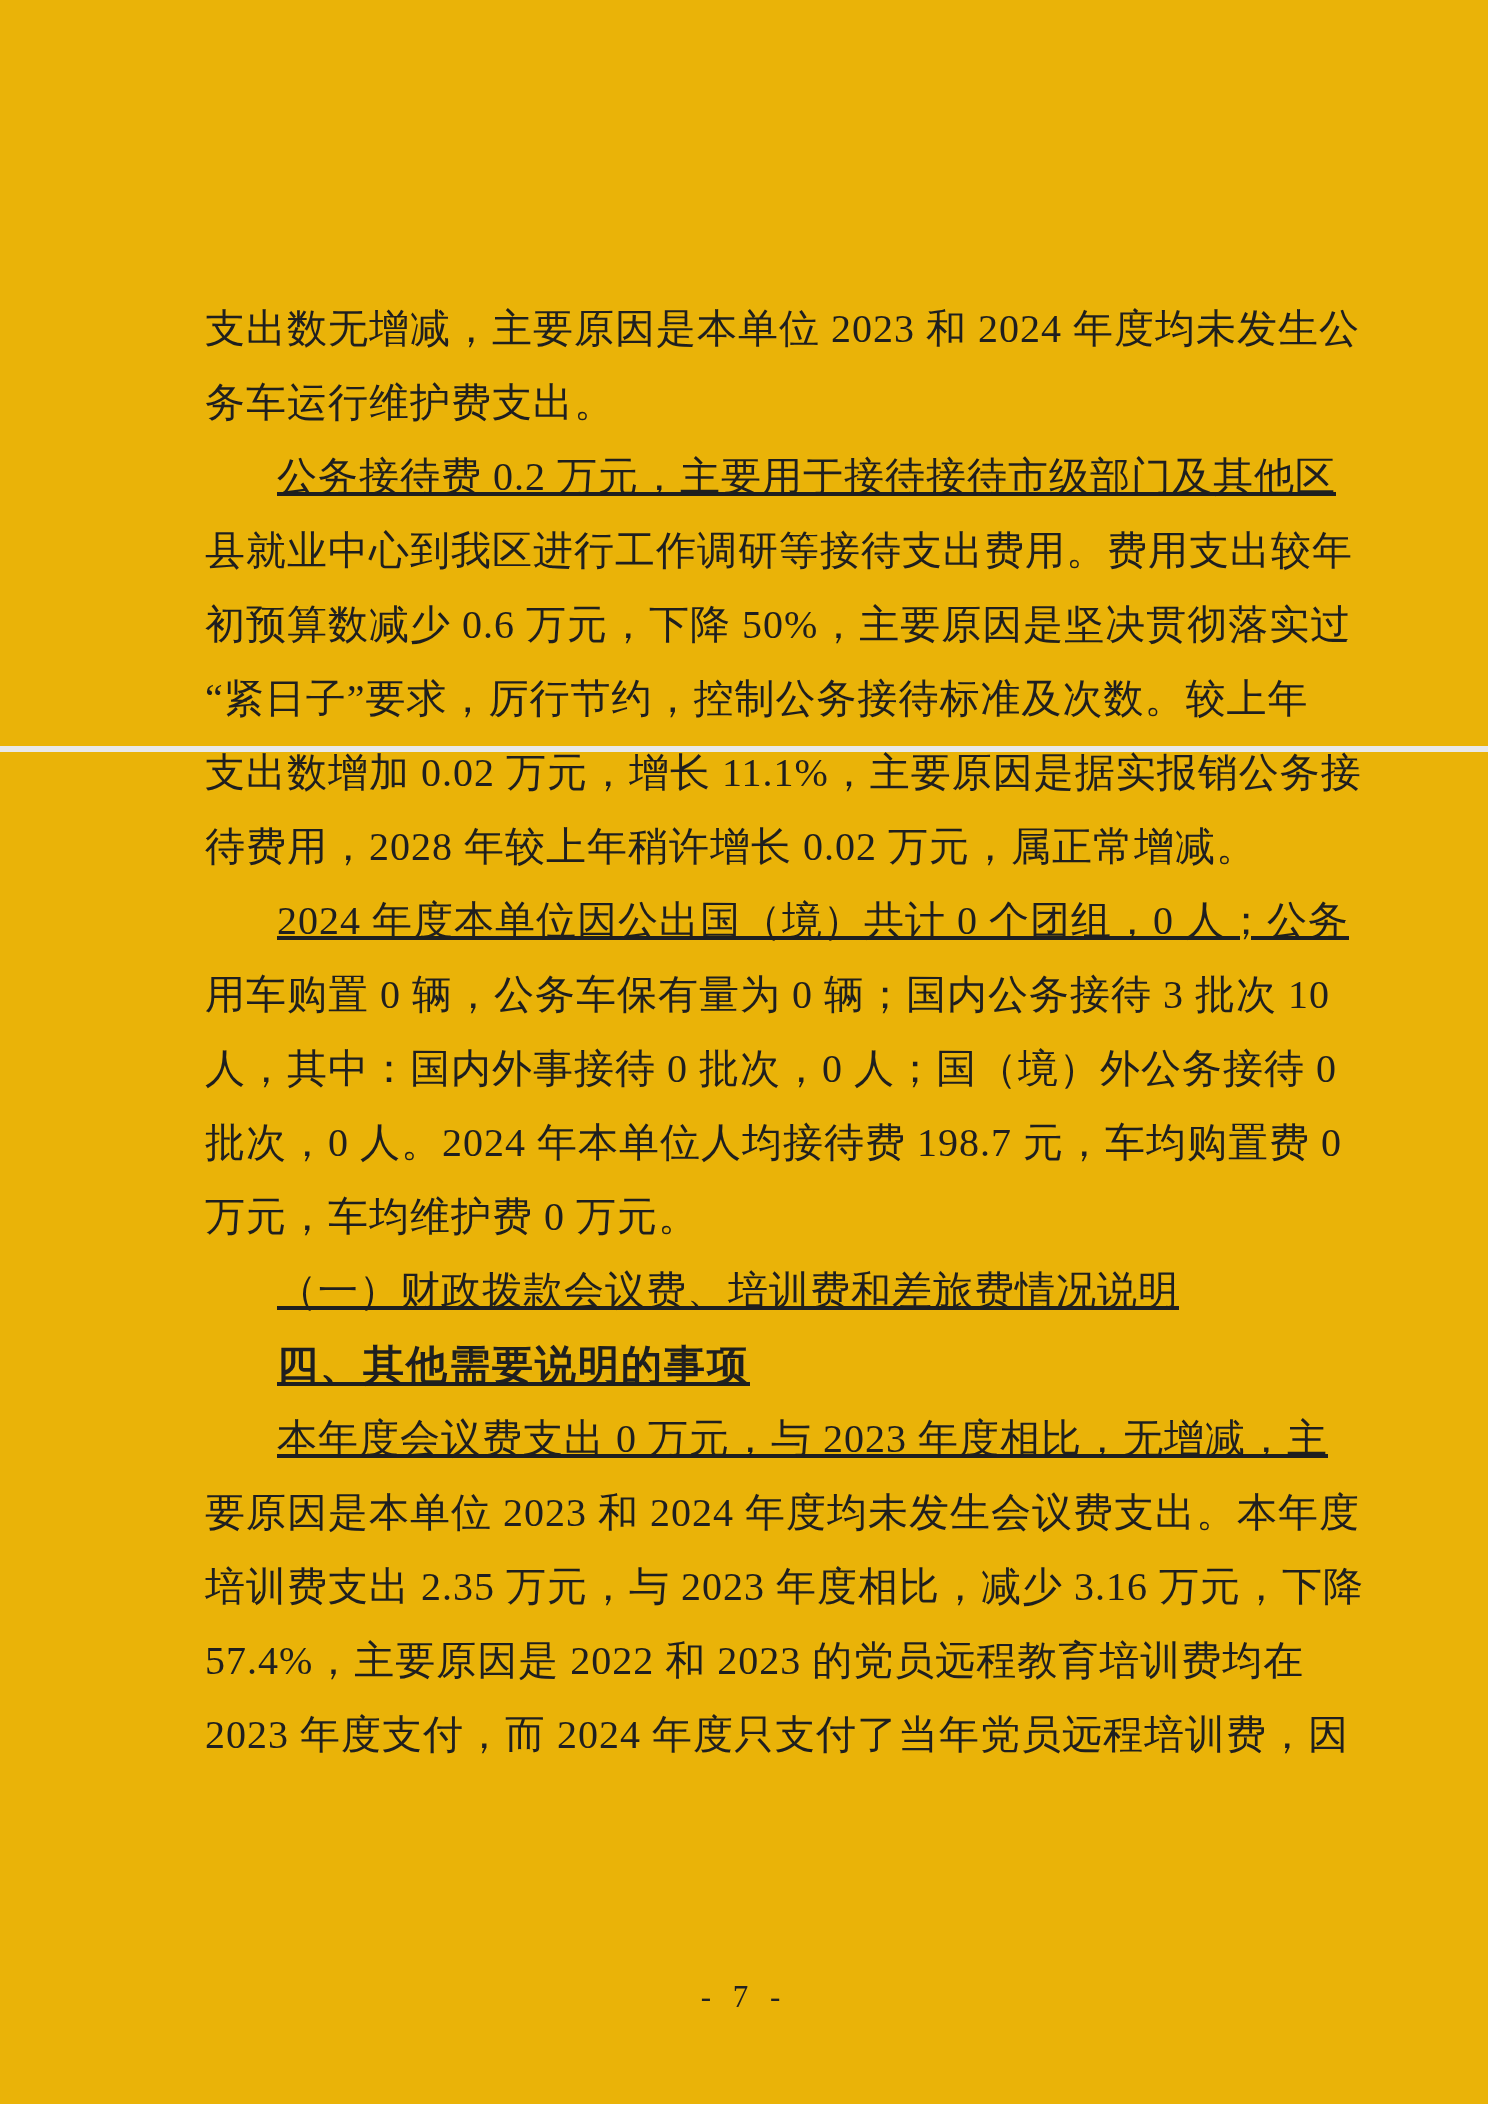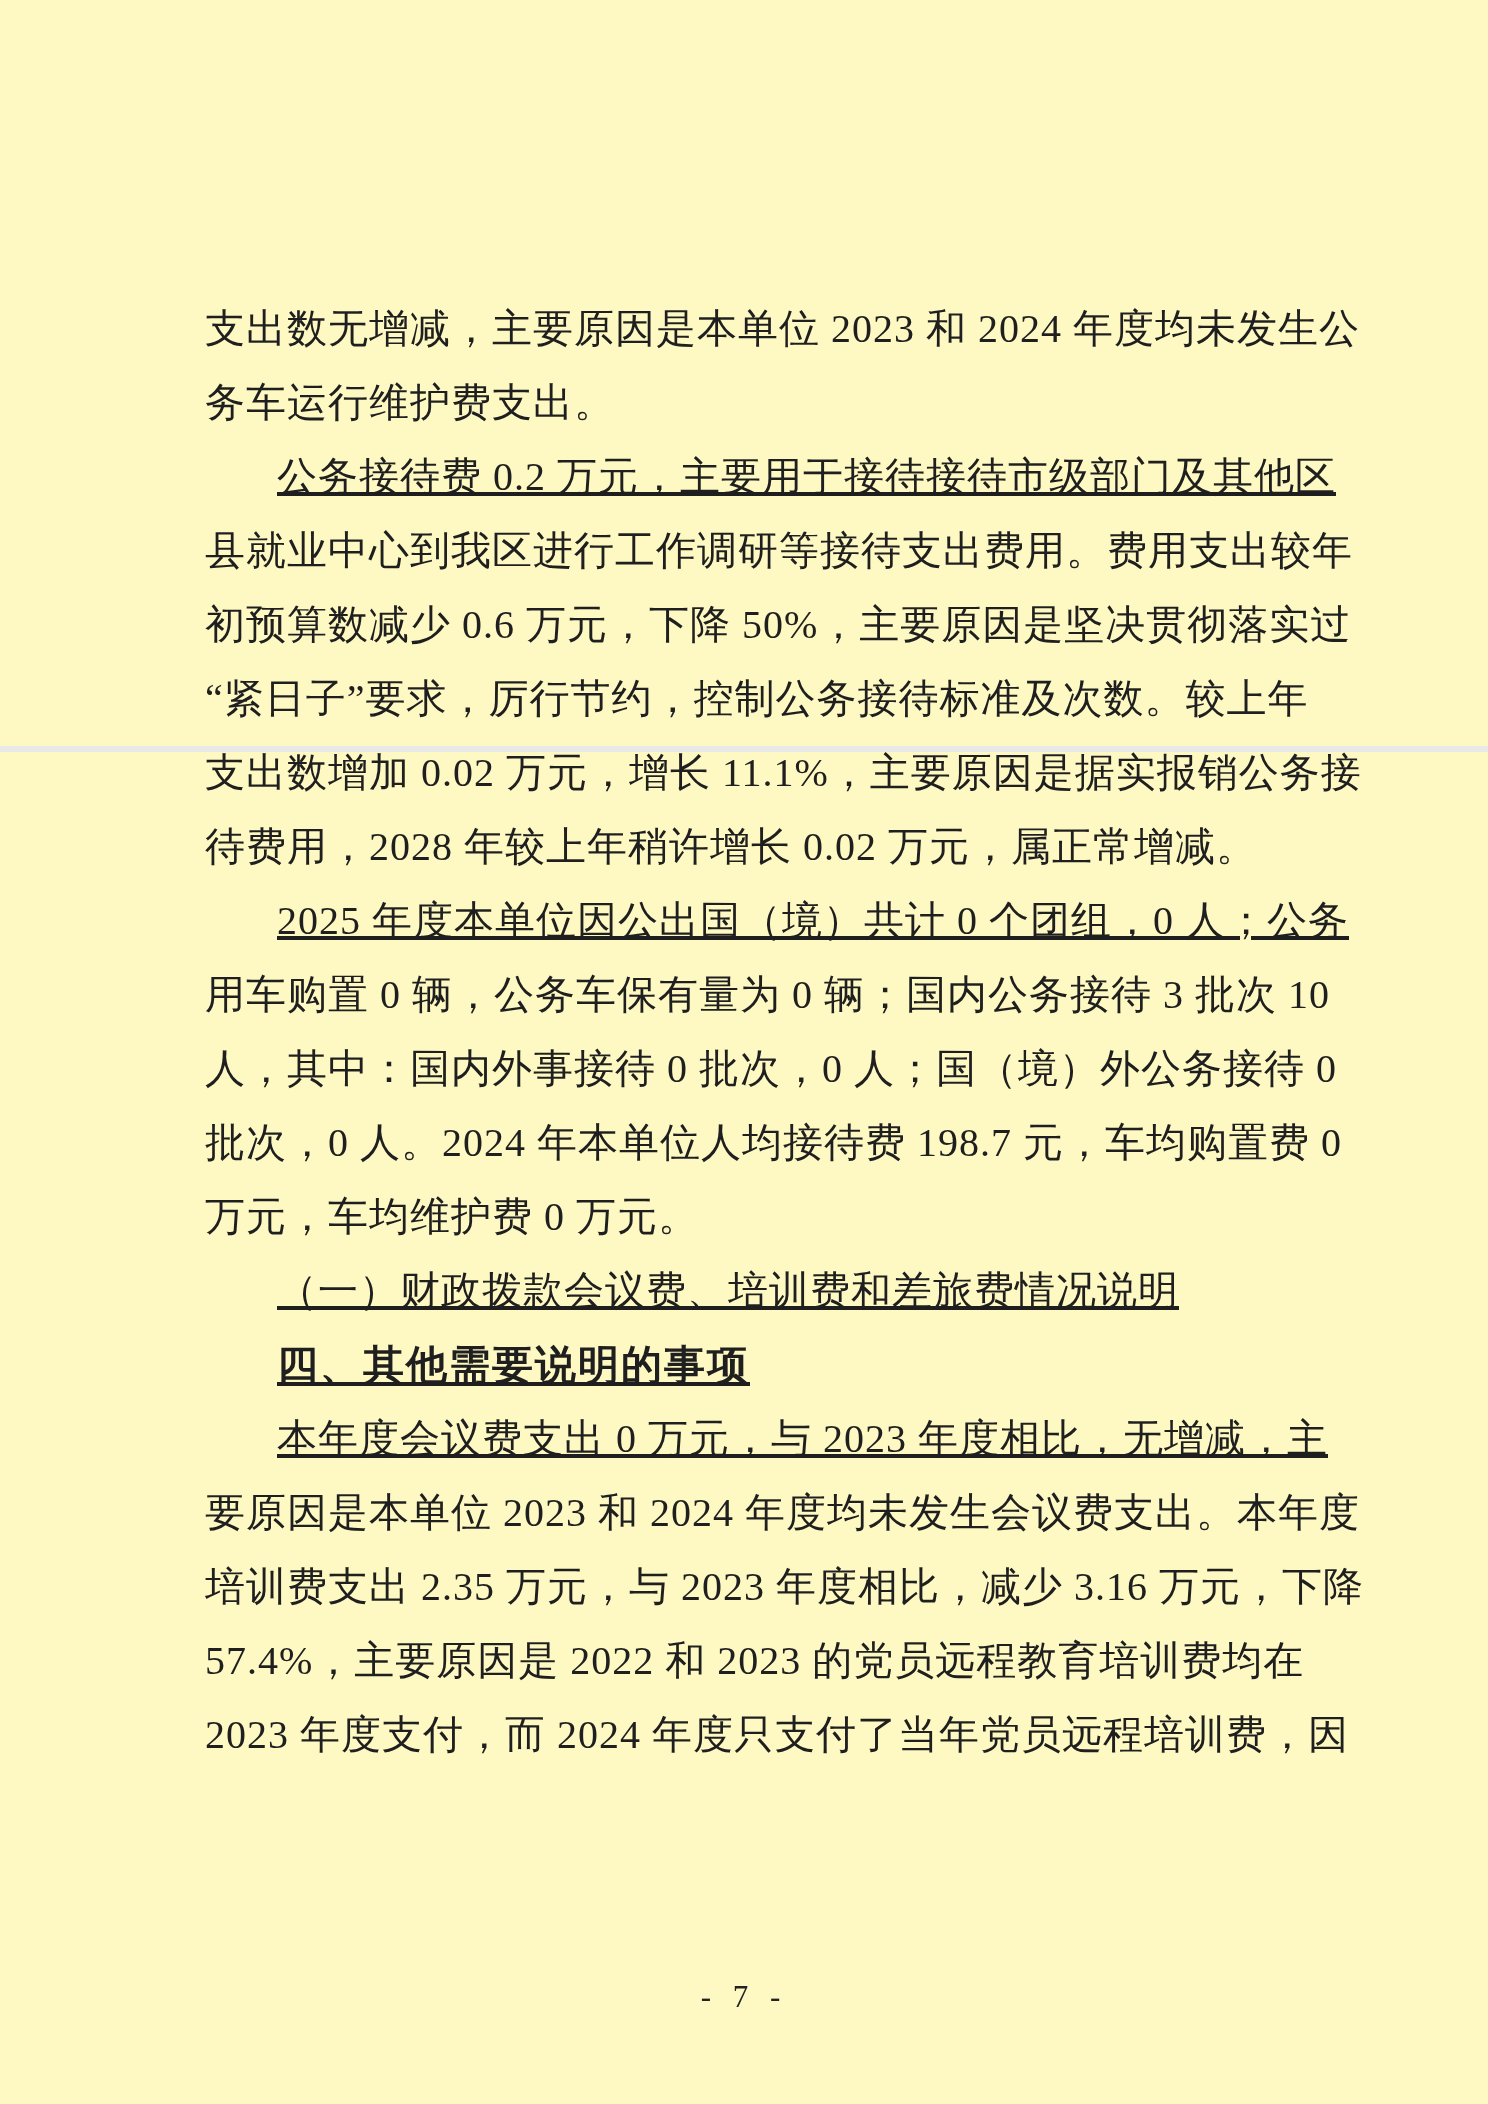--- a/index.html
+++ b/index.html
@@ -5,21 +5,21 @@
   html, body {
     margin: 0;
     padding: 0;
     background: #9a9a9a;
   }
   .page {
     position: relative;
     width: 1488px;
     height: 2104px;
     margin: 0 auto;
-    background: #fef9c3;
+    background: #eab308;
     overflow: hidden;
     font-family: "Liberation Serif", "DejaVu Serif", serif;
     color: #1f1f1f;
   }
   
   .scan-band {
     position: absolute;
     left: 0;
     top: 746px;
     width: 100%;
@@ -69,21 +69,21 @@
   <div class="scan-band"></div>
   <div class="doc-body" id="doc-body">
       <div class="line">支出数无增减，主要原因是本单位 2023 和 2024 年度均未发生公</div>
       <div class="line">务车运行维护费支出。</div>
       <div class="line indent">公务接待费 0.2 万元，主要用于接待接待市级部门及其他区</div>
       <div class="line">县就业中心到我区进行工作调研等接待支出费用。费用支出较年</div>
       <div class="line">初预算数减少 0.6 万元，下降 50%，主要原因是坚决贯彻落实过</div>
       <div class="line">“紧日子”要求，厉行节约，控制公务接待标准及次数。较上年</div>
       <div class="line">支出数增加 0.02 万元，增长 11.1%，主要原因是据实报销公务接</div>
       <div class="line">待费用，2028 年较上年稍许增长 0.02 万元，属正常增减。</div>
-      <div class="line indent">2025 年度本单位因公出国（境）共计 0 个团组，0 人；公务</div>
+      <div class="line indent">2024 年度本单位因公出国（境）共计 0 个团组，0 人；公务</div>
       <div class="line">用车购置 0 辆，公务车保有量为 0 辆；国内公务接待 3 批次 10</div>
       <div class="line">人，其中：国内外事接待 0 批次，0 人；国（境）外公务接待 0</div>
       <div class="line">批次，0 人。2024 年本单位人均接待费 198.7 元，车均购置费 0</div>
       <div class="line">万元，车均维护费 0 万元。</div>
       <div class="line indent">（一）财政拨款会议费、培训费和差旅费情况说明</div>
       <div class="line indent bold">四、其他需要说明的事项</div>
       <div class="line indent">本年度会议费支出 0 万元，与 2023 年度相比，无增减，主</div>
       <div class="line">要原因是本单位 2023 和 2024 年度均未发生会议费支出。本年度</div>
       <div class="line">培训费支出 2.35 万元，与 2023 年度相比，减少 3.16 万元，下降</div>
       <div class="line">57.4%，主要原因是 2022 和 2023 的党员远程教育培训费均在</div>

